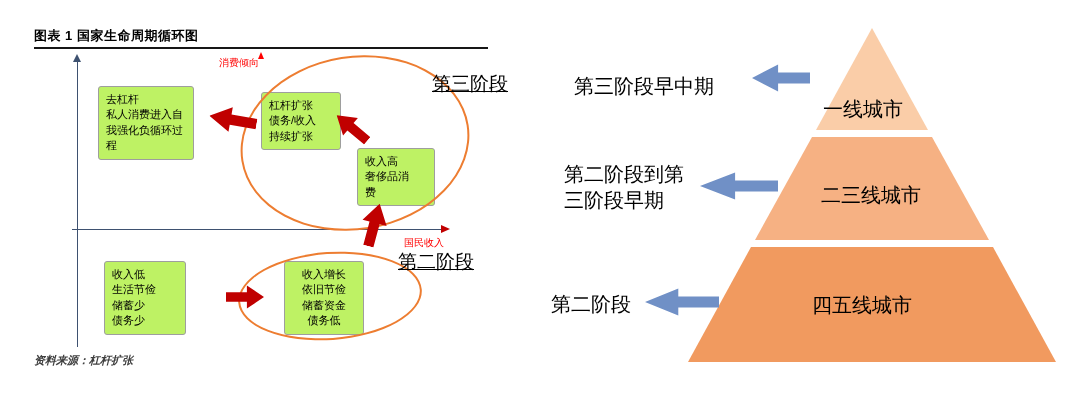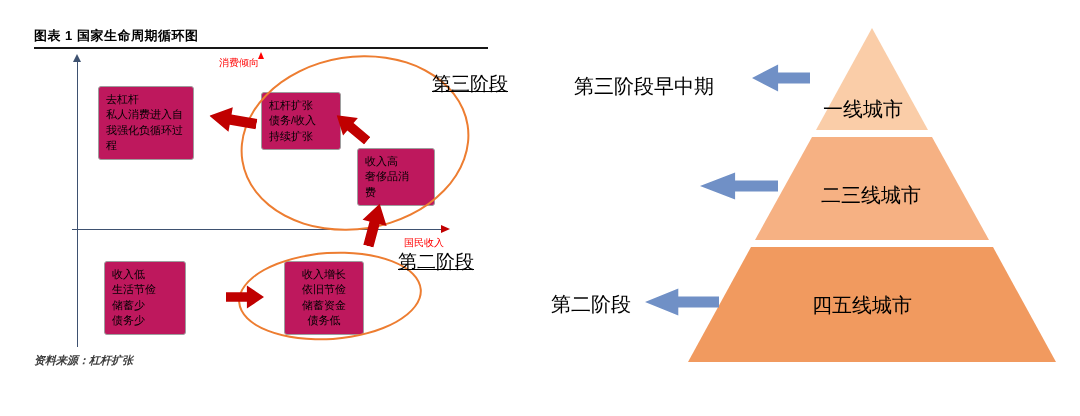--- a/index.html
+++ b/index.html
@@ -18,21 +18,21 @@
   .yaxis-head{left:73px;top:54px;width:0;height:0;border-left:4px solid transparent;
               border-right:4px solid transparent;border-bottom:8px solid #3E5170;}
   .xaxis-head{left:441px;top:225px;width:0;height:0;border-top:4.5px solid transparent;
               border-bottom:4.5px solid transparent;border-left:9px solid #C00000;}
   .axis-label{font-size:10px;color:#FF0000;}
   .y-label{left:219px;top:56px;}
   .x-label{left:404px;top:236px;}
   .up-red{left:258px;top:52px;width:0;height:0;border-left:3.5px solid transparent;
           border-right:3.5px solid transparent;border-bottom:7px solid #FF0000;}
 
-  .qbox{position:absolute;background:#be185d;border:1px solid #9e9e9e;border-radius:3px;
+  .qbox{position:absolute;background:#bef264;border:1px solid #9e9e9e;border-radius:3px;
         font-size:11px;line-height:1.4;padding:5px 7px;white-space:pre-line;}
   .box-deleverage{left:98px;top:86px;width:80px;}
   .box-leverage{left:261px;top:92px;width:64px;}
   .box-highincome{left:357px;top:148px;width:62px;}
   .box-lowincome{left:104px;top:261px;width:66px;}
   .box-incomegrowth{left:284px;top:261px;width:64px;text-align:center;}
 
   .ellipse{position:absolute;border:2px solid #ED7D31;border-radius:50%;}
   .ellipse-stage3{left:240px;top:56px;width:226px;height:170px;transform:rotate(-9deg);}
   .ellipse-stage2{left:238px;top:252px;width:180px;height:84px;transform:rotate(-4deg);}
@@ -123,15 +123,17 @@
 
   <div class="tier-label tl-1">一线城市</div>
   <div class="tier-label tl-2">二三线城市</div>
   <div class="tier-label tl-3">四五线城市</div>
 
   <div class="blue-arrow ba-1"></div>
   <div class="blue-arrow ba-2"></div>
   <div class="blue-arrow ba-3"></div>
 
   <div class="stage-text st-1">第三阶段早中期</div>
+  <div class="stage-text st-2">第二阶段到第
+三阶段早期</div>
   <div class="stage-text st-3">第二阶段</div>
 
 </div>
 
 </body></html>

